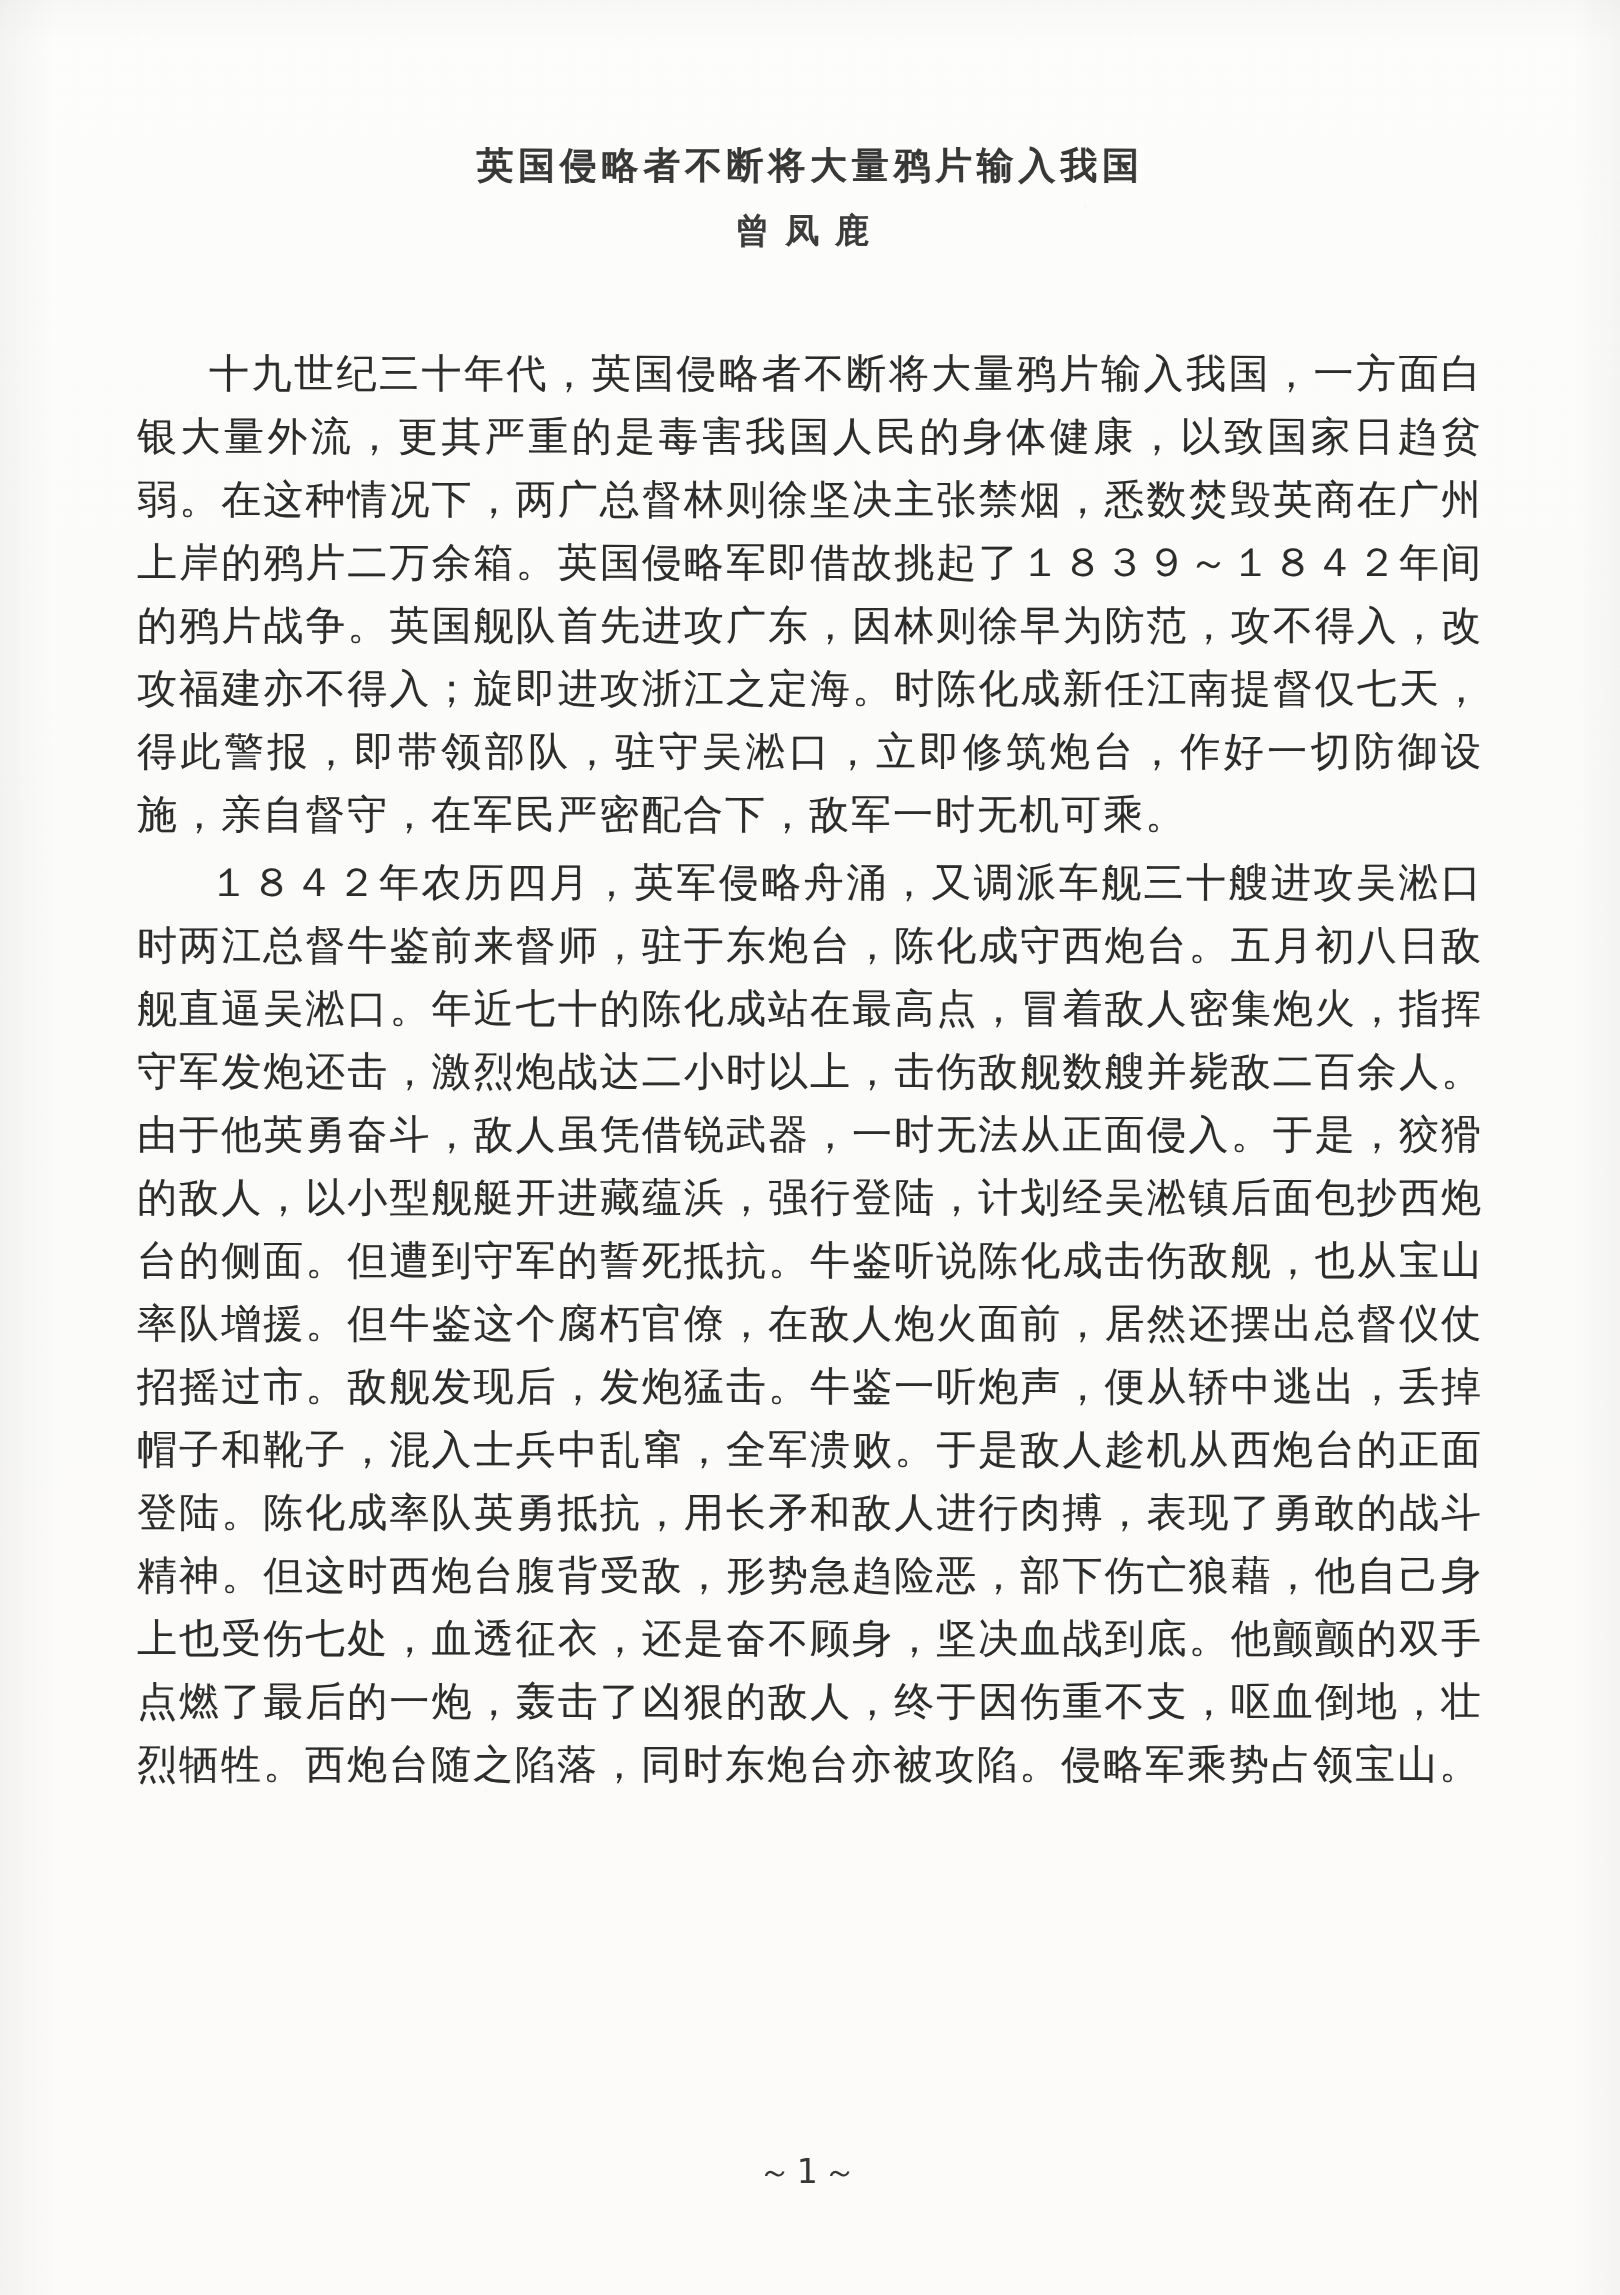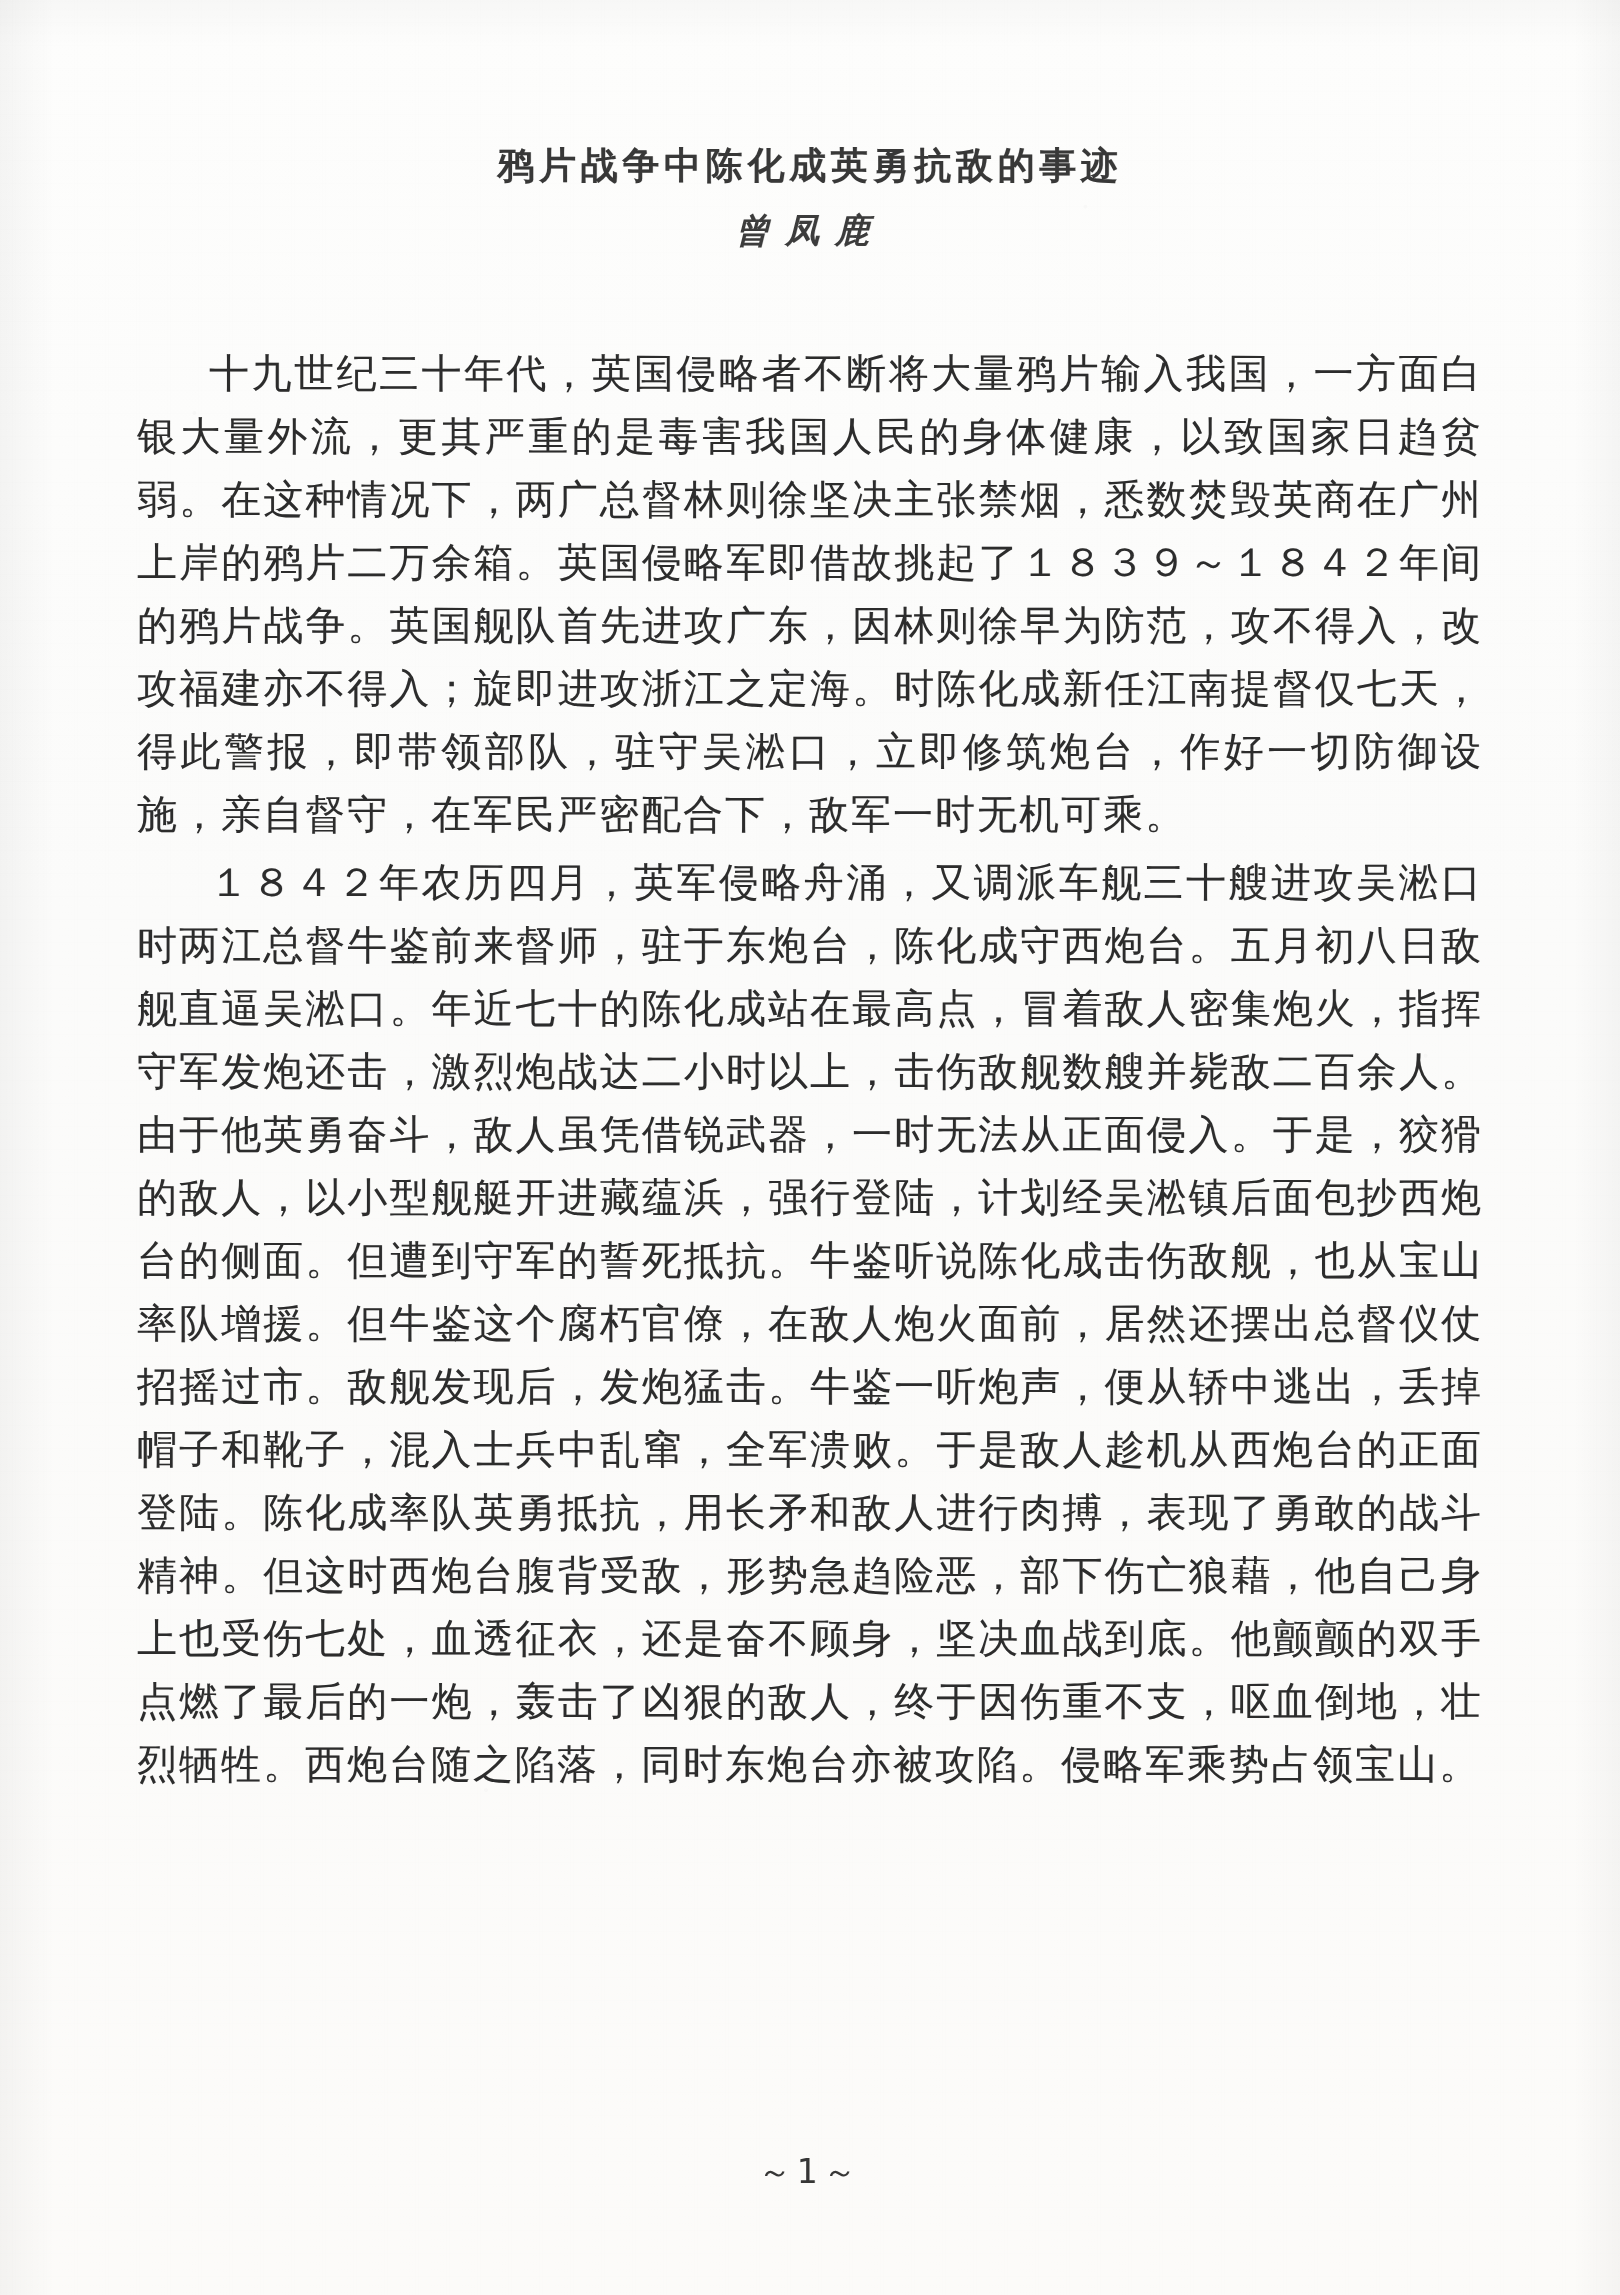--- a/index.html
+++ b/index.html
@@ -64,21 +64,20 @@
   .author {
     text-align: center;
     font-size: 34px;
     letter-spacing: 15.6px;
     color: #1d1d1d;
     font-weight: 600;
     filter: blur(0.3px);
     opacity: 0.86;
     margin: 17px 0 0 0;
     text-shadow: 0.5px 0.3px 0 rgba(0,0,0,0.22);
-    font-style: italic;
   }
 
   
   .body-text {
     margin-top: 88px;
   }
   .para {
     font-size: 40px;
     line-height: 63px;
     letter-spacing: 2px;
@@ -134,21 +133,21 @@
 <body>
 
 <div class="page">
   <div class="grain"></div>
   <div class="edge-top"></div>
   <div class="edge-left"></div>
   <div class="edge-right"></div>
 
   <div class="content">
 
-    <h1 class="title">鸦片战争中陈化成英勇抗敌的事迹</h1>
+    <h1 class="title">英国侵略者不断将大量鸦片输入我国</h1>
 
     <div class="author">曾凤鹿</div>
 
     <div class="body-text">
       <p class="para">十九世纪三十年代，英国侵略者不断将大量鸦片输入我国，一方面白银大量外流，更其严重的是毒害我国人民的身体健康，以致国家日趋贫弱。在这种情况下，两广总督林则徐坚决主张禁烟，悉数焚毁英商在广州上岸的鸦片二万余箱。英国侵略军即借故挑起了１８３９～１８４２年间的鸦片战争。英国舰队首先进攻广东，因林则徐早为防范，攻不得入，改攻福建亦不得入；旋即进攻浙江之定海。时陈化成新任江南提督仅七天，得此警报，即带领部队，驻守吴淞口，立即修筑炮台，作好一切防御设施，亲自督守，在军民严密配合下，敌军一时无机可乘。</p>
       <p class="para">１８４２年农历四月，英军侵略舟涌，又调派车舰三十艘进攻吴淞口时两江总督牛鉴前来督师，驻于东炮台，陈化成守西炮台。五月初八日敌舰直逼吴淞口。年近七十的陈化成站在最高点，冒着敌人密集炮火，指挥守军发炮还击，激烈炮战达二小时以上，击伤敌舰数艘并毙敌二百余人。由于他英勇奋斗，敌人虽凭借锐武器，一时无法从正面侵入。于是，狡猾的敌人，以小型舰艇开进藏蕴浜，强行登陆，计划经吴淞镇后面包抄西炮台的侧面。但遭到守军的誓死抵抗。牛鉴听说陈化成击伤敌舰，也从宝山率队增援。但牛鉴这个腐朽官僚，在敌人炮火面前，居然还摆出总督仪仗招摇过市。敌舰发现后，发炮猛击。牛鉴一听炮声，便从轿中逃出，丢掉帽子和靴子，混入士兵中乱窜，全军溃败。于是敌人趁机从西炮台的正面登陆。陈化成率队英勇抵抗，用长矛和敌人进行肉搏，表现了勇敢的战斗精神。但这时西炮台腹背受敌，形势急趋险恶，部下伤亡狼藉，他自己身上也受伤七处，血透征衣，还是奋不顾身，坚决血战到底。他颤颤的双手点燃了最后的一炮，轰击了凶狠的敌人，终于因伤重不支，呕血倒地，壮烈牺牲。西炮台随之陷落，同时东炮台亦被攻陷。侵略军乘势占领宝山。</p>
     </div>
   </div>
 
   <div class="footer">

